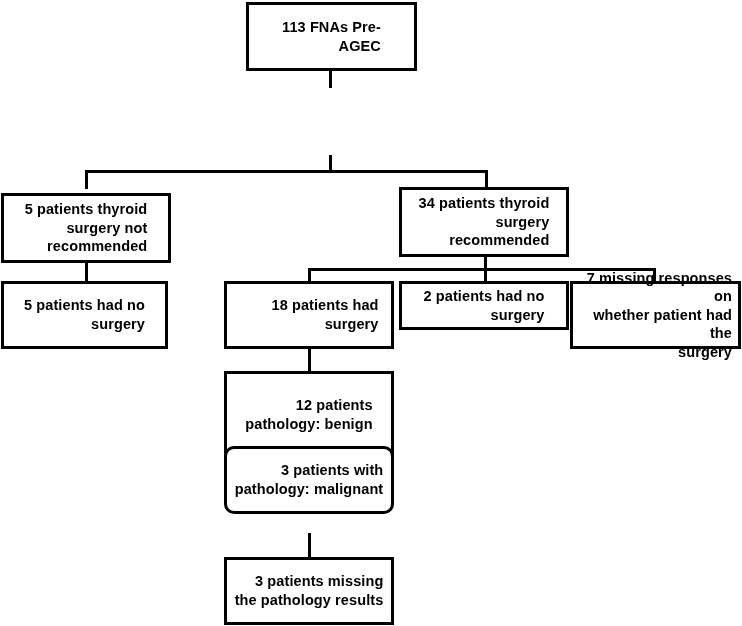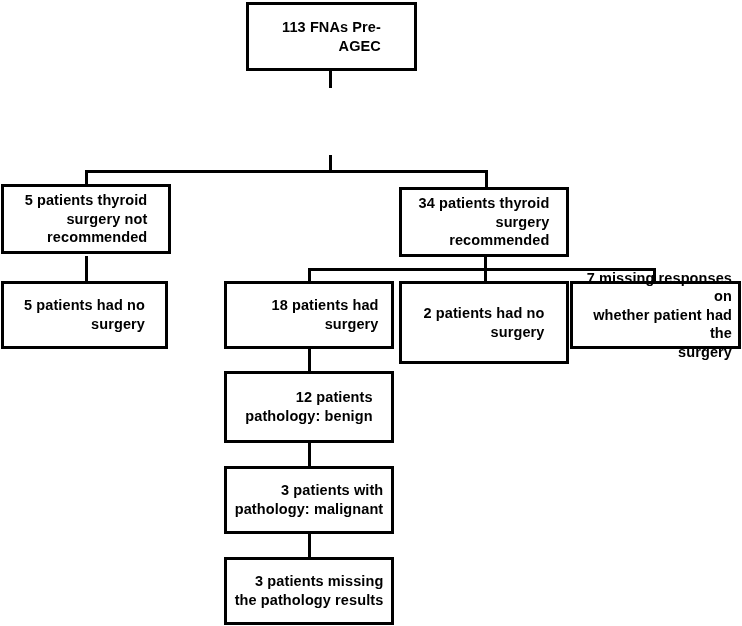--- a/index.html
+++ b/index.html
@@ -69,21 +69,21 @@
   <div class="connector v-line" style="left:308px; top:438px; height:31px;"></div>
 
   <div class="connector v-line" style="left:308px; top:533px; height:27px;"></div>
 
   <div class="node" style="left:246px; top:2px; width:171px; height:69px;">
     <span class="node-label">113  FNAs Pre-
 AGEC</span>
   </div>
 
 
-  <div class="node" style="left:1px; top:184px; width:170px; height:70px;">
+  <div class="node" style="left:1px; top:193px; width:170px; height:70px;">
     <span class="node-label">5 patients thyroid
 surgery not
 recommended</span>
   </div>
 
   <div class="node" style="left:399px; top:187px; width:170px; height:70px;">
     <span class="node-label">34 patients thyroid
 surgery
 recommended</span>
   </div>
@@ -91,37 +91,37 @@
   <div class="node" style="left:1px; top:281px; width:167px; height:68px;">
     <span class="node-label">5 patients had no
 surgery</span>
   </div>
 
   <div class="node" style="left:224px; top:281px; width:170px; height:68px;padding-left:32px;">
     <span class="node-label">18 patients had
 surgery</span>
   </div>
 
-  <div class="node" style="left:399px; top:281px; width:170px; height:83px;">
+  <div class="node" style="left:399px; top:281px; width:170px; height:49px;">
     <span class="node-label">2 patients had no
 surgery</span>
   </div>
 
   <div class="node" style="left:570px; top:281px; width:171px; height:68px;">
     <span class="node-label">7 missing responses on
 whether patient had the
 surgery</span>
   </div>
 
-  <div class="node" style="left:224px; top:371px; width:170px; height:72px;">
+  <div class="node" style="left:224px; top:371px; width:170px; height:88px;">
     <span class="node-label">12 patients
 pathology: benign</span>
   </div>
 
-  <div class="node" style="left:224px; top:466px; width:170px; height:68px;">
+  <div class="node" style="left:224px; top:446px; width:170px; height:68px;border-radius:10px;">
     <span class="node-label">3 patients with
 pathology: malignant</span>
   </div>
 
   <div class="node" style="left:224px; top:557px; width:170px; height:68px;">
     <span class="node-label">3 patients missing
 the pathology results</span>
   </div>
 
 </div>

